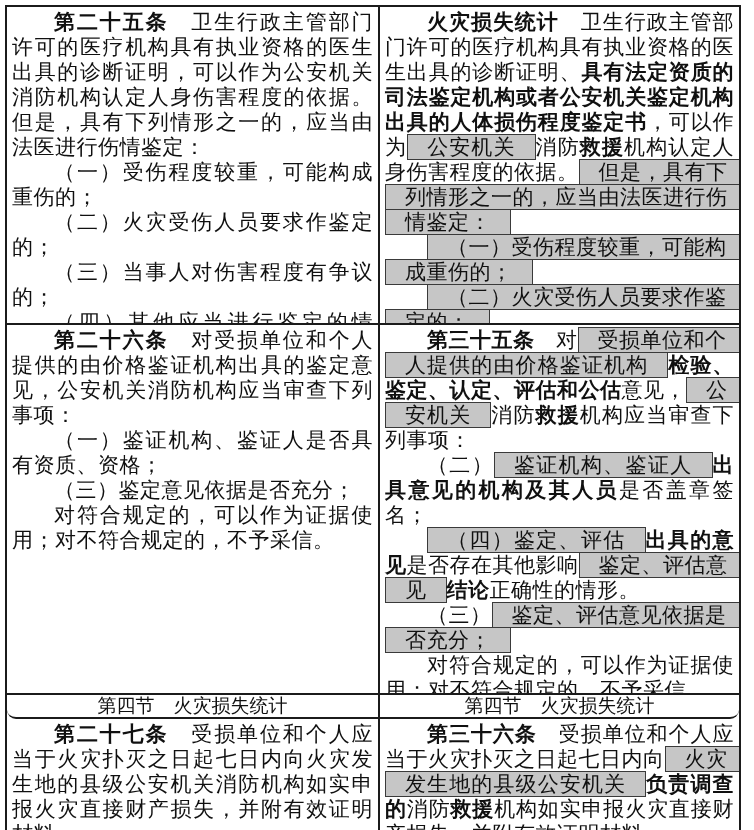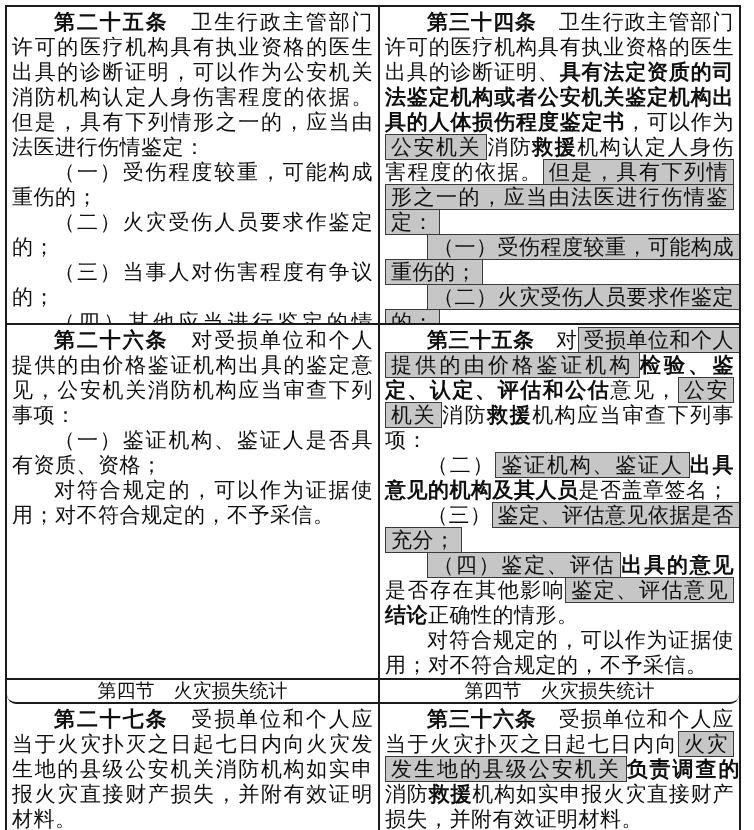--- a/index.html
+++ b/index.html
@@ -38,21 +38,21 @@
     margin:0;padding:0;
     font-size:21px;line-height:25px;
     text-indent:2em;text-align:justify;
     letter-spacing:0.5px;
   }
   .r-n{font-weight:normal;}
   .r-b{font-weight:bold;}
   .r-m{
     background:var(--highlight);
     border:1px solid var(--highlight-border);
-    padding:0 5px;
+    padding:0 19px;
     -webkit-box-decoration-break:clone;
     box-decoration-break:clone;
   }
   .section-cell{
     display:flex;align-items:center;justify-content:center;
     font-size:19px;line-height:22px;padding:0;
     text-align:center;
   }
 </style>
 </head>
@@ -63,38 +63,39 @@
 
     <div class="row row-1">
       <div class="cell left">
           <p class="para"><span class="r-b">第二十五条</span><span class="r-n">　卫生行政主管部门许可的医疗机构具有执业资格的医生出具的诊断证明，可以作为公安机关消防机构认定人身伤害程度的依据。但是，具有下列情形之一的，应当由法医进行伤情鉴定：</span></p>
           <p class="para"><span class="r-n">（一）受伤程度较重，可能构成重伤的；</span></p>
           <p class="para"><span class="r-n">（二）火灾受伤人员要求作鉴定的；</span></p>
           <p class="para"><span class="r-n">（三）当事人对伤害程度有争议的；</span></p>
           <p class="para"><span class="r-n">（四）其他应当进行鉴定的情形。</span></p>
         </div>
       <div class="cell right">
-          <p class="para"><span class="r-b">第三十四条</span><span class="r-n">　卫生行政主管部门许可的医疗机构具有执业资格的医生出具的诊断证明、</span><span class="r-b">具有法定资质的司法鉴定机构或者公安机关鉴定机构出具的人体损伤程度鉴定书</span><span class="r-n">，可以作为</span><span class="r-m">公安机关</span><span class="r-n">消防</span><span class="r-b">救援</span><span class="r-n">机构认定人身伤害程度的依据。</span><span class="r-m">但是，具有下列情形之一的，应当由法医进行伤情鉴定：</span></p>
+          <p class="para"><span class="r-b">火灾损失统计</span><span class="r-n">　卫生行政主管部门许可的医疗机构具有执业资格的医生出具的诊断证明、</span><span class="r-b">具有法定资质的司法鉴定机构或者公安机关鉴定机构出具的人体损伤程度鉴定书</span><span class="r-n">，可以作为</span><span class="r-m">公安机关</span><span class="r-n">消防</span><span class="r-b">救援</span><span class="r-n">机构认定人身伤害程度的依据。</span><span class="r-m">但是，具有下列情形之一的，应当由法医进行伤情鉴定：</span></p>
           <p class="para"><span class="r-m">（一）受伤程度较重，可能构成重伤的；</span></p>
           <p class="para"><span class="r-m">（二）火灾受伤人员要求作鉴定的；</span></p>
           <p class="para"><span class="r-m">（三）当事人对伤害程度有争议的；</span></p>
         </div>
     </div>
 
     <div class="row row-2">
       <div class="cell left">
           <p class="para"><span class="r-b">第二十六条</span><span class="r-n">　对受损单位和个人提供的由价格鉴证机构出具的鉴定意见，公安机关消防机构应当审查下列事项：</span></p>
           <p class="para"><span class="r-n">（一）鉴证机构、鉴证人是否具有资质、资格；</span></p>
+          <p class="para"><span class="r-n">（三）鉴定意见依据是否充分；</span></p>
           <p class="para"><span class="r-n">对符合规定的，可以作为证据使用；对不符合规定的，不予采信。</span></p>
         </div>
       <div class="cell right">
           <p class="para"><span class="r-b">第三十五条</span><span class="r-n">　对</span><span class="r-m">受损单位和个人提供的由价格鉴证机构</span><span class="r-b">检验、鉴定、认定、评估和公估</span><span class="r-n">意见，</span><span class="r-m">公安机关</span><span class="r-n">消防</span><span class="r-b">救援</span><span class="r-n">机构应当审查下列事项：</span></p>
           <p class="para"><span class="r-n">（二）</span><span class="r-m">鉴证机构、鉴证人</span><span class="r-b">出具意见的机构及其人员</span><span class="r-n">是否盖章签名；</span></p>
+          <p class="para"><span class="r-m">（四）鉴定、评估</span><span class="r-b">出具的意见</span><span class="r-n">是否存在其他影响</span><span class="r-m">鉴定、评估意见</span><span class="r-b">结论</span><span class="r-n">正确性的情形。</span></p>
           <p class="para"><span class="r-n">（三）</span><span class="r-m">鉴定、评估意见依据是否充分；</span></p>
-          <p class="para"><span class="r-m">（四）鉴定、评估</span><span class="r-b">出具的意见</span><span class="r-n">是否存在其他影响</span><span class="r-m">鉴定、评估意见</span><span class="r-b">结论</span><span class="r-n">正确性的情形。</span></p>
           <p class="para"><span class="r-n">对符合规定的，可以作为证据使用；对不符合规定的，不予采信。</span></p>
         </div>
     </div>
 
     <div class="row row-3">
       <div class="cell left section-cell">第四节　火灾损失统计</div>
       <div class="cell right section-cell">第四节　火灾损失统计</div>
     </div>
 
     <div class="row row-4">

